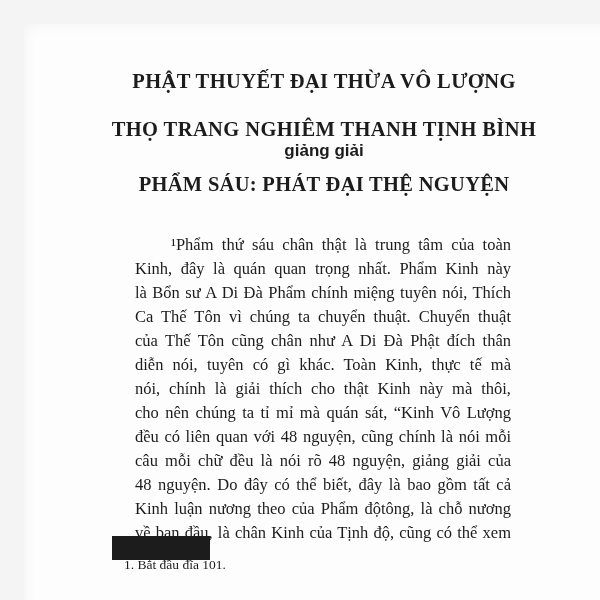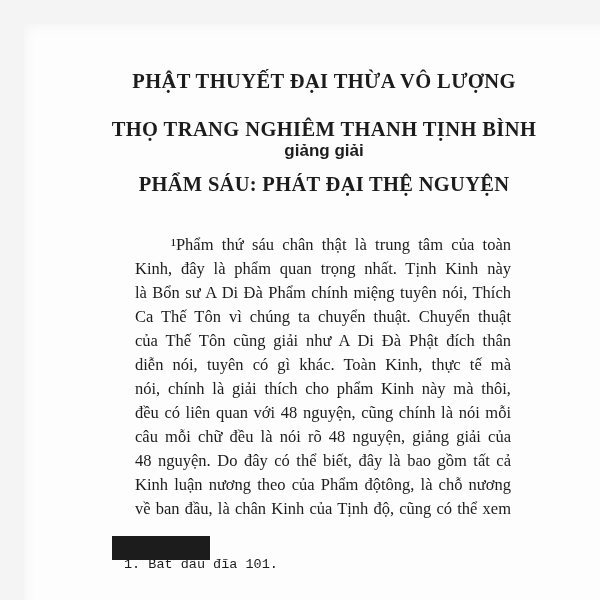--- a/index.html
+++ b/index.html
@@ -87,45 +87,45 @@
     height: 2px;
     background: var(--text, #1c1c1c);
     border: none;
   }
   .footnote {
     position: absolute;
     top: 520px;
     left: 88px;
     font-size: 13.5px;
     line-height: 18px;
-    font-family: Liberation Mono, monospace;
   }
 </style>
 </head>
 <body>
 
 <div class="page">
 
   <div class="title-block">
       <div class="title-line">PHẬT THUYẾT ĐẠI THỪA VÔ LƯỢNG</div>
       <div class="title-line">THỌ TRANG NGHIÊM THANH TỊNH BÌNH</div>
     </div>
 
   <div class="subtitle">giảng giải</div>
 
   <div class="chapter-heading">PHẨM SÁU: PHÁT ĐẠI THỆ NGUYỆN</div>
 
   <div class="body-text">
       <div class="body-line">¹Phẩm thứ sáu chân thật là trung tâm của toàn</div>
-      <div class="body-line">Kinh, đây là phẩm quan trọng nhất. Tịnh Kinh này</div>
+      <div class="body-line">Kinh, đây là quán quan trọng nhất. Phẩm Kinh này</div>
       <div class="body-line">là Bổn sư A Di Đà Phẩm chính miệng tuyên nói, Thích</div>
       <div class="body-line">Ca Thế Tôn vì chúng ta chuyển thuật. Chuyển thuật</div>
-      <div class="body-line">của Thế Tôn cũng giải như A Di Đà Phật đích thân</div>
+      <div class="body-line">của Thế Tôn cũng chân như A Di Đà Phật đích thân</div>
       <div class="body-line">diễn nói, tuyên có gì khác. Toàn Kinh, thực tế mà</div>
-      <div class="body-line">nói, chính là giải thích cho phẩm Kinh này mà thôi,</div>
+      <div class="body-line">nói, chính là giải thích cho thật Kinh này mà thôi,</div>
+      <div class="body-line">cho nên chúng ta tỉ mỉ mà quán sát, “Kinh Vô Lượng</div>
       <div class="body-line">đều có liên quan với 48 nguyện, cũng chính là nói mỗi</div>
       <div class="body-line">câu mỗi chữ đều là nói rõ 48 nguyện, giảng giải của</div>
       <div class="body-line">48 nguyện. Do đây có thể biết, đây là bao gồm tất cả</div>
       <div class="body-line">Kinh luận nương theo của Phẩm độtông, là chỗ nương</div>
       <div class="body-line">về ban đầu, là chân Kinh của Tịnh độ, cũng có thể xem</div>
     </div>
 
   <hr class="footnote-rule">
 
   <div class="footnote">1. Bắt đầu đĩa 101.</div>

